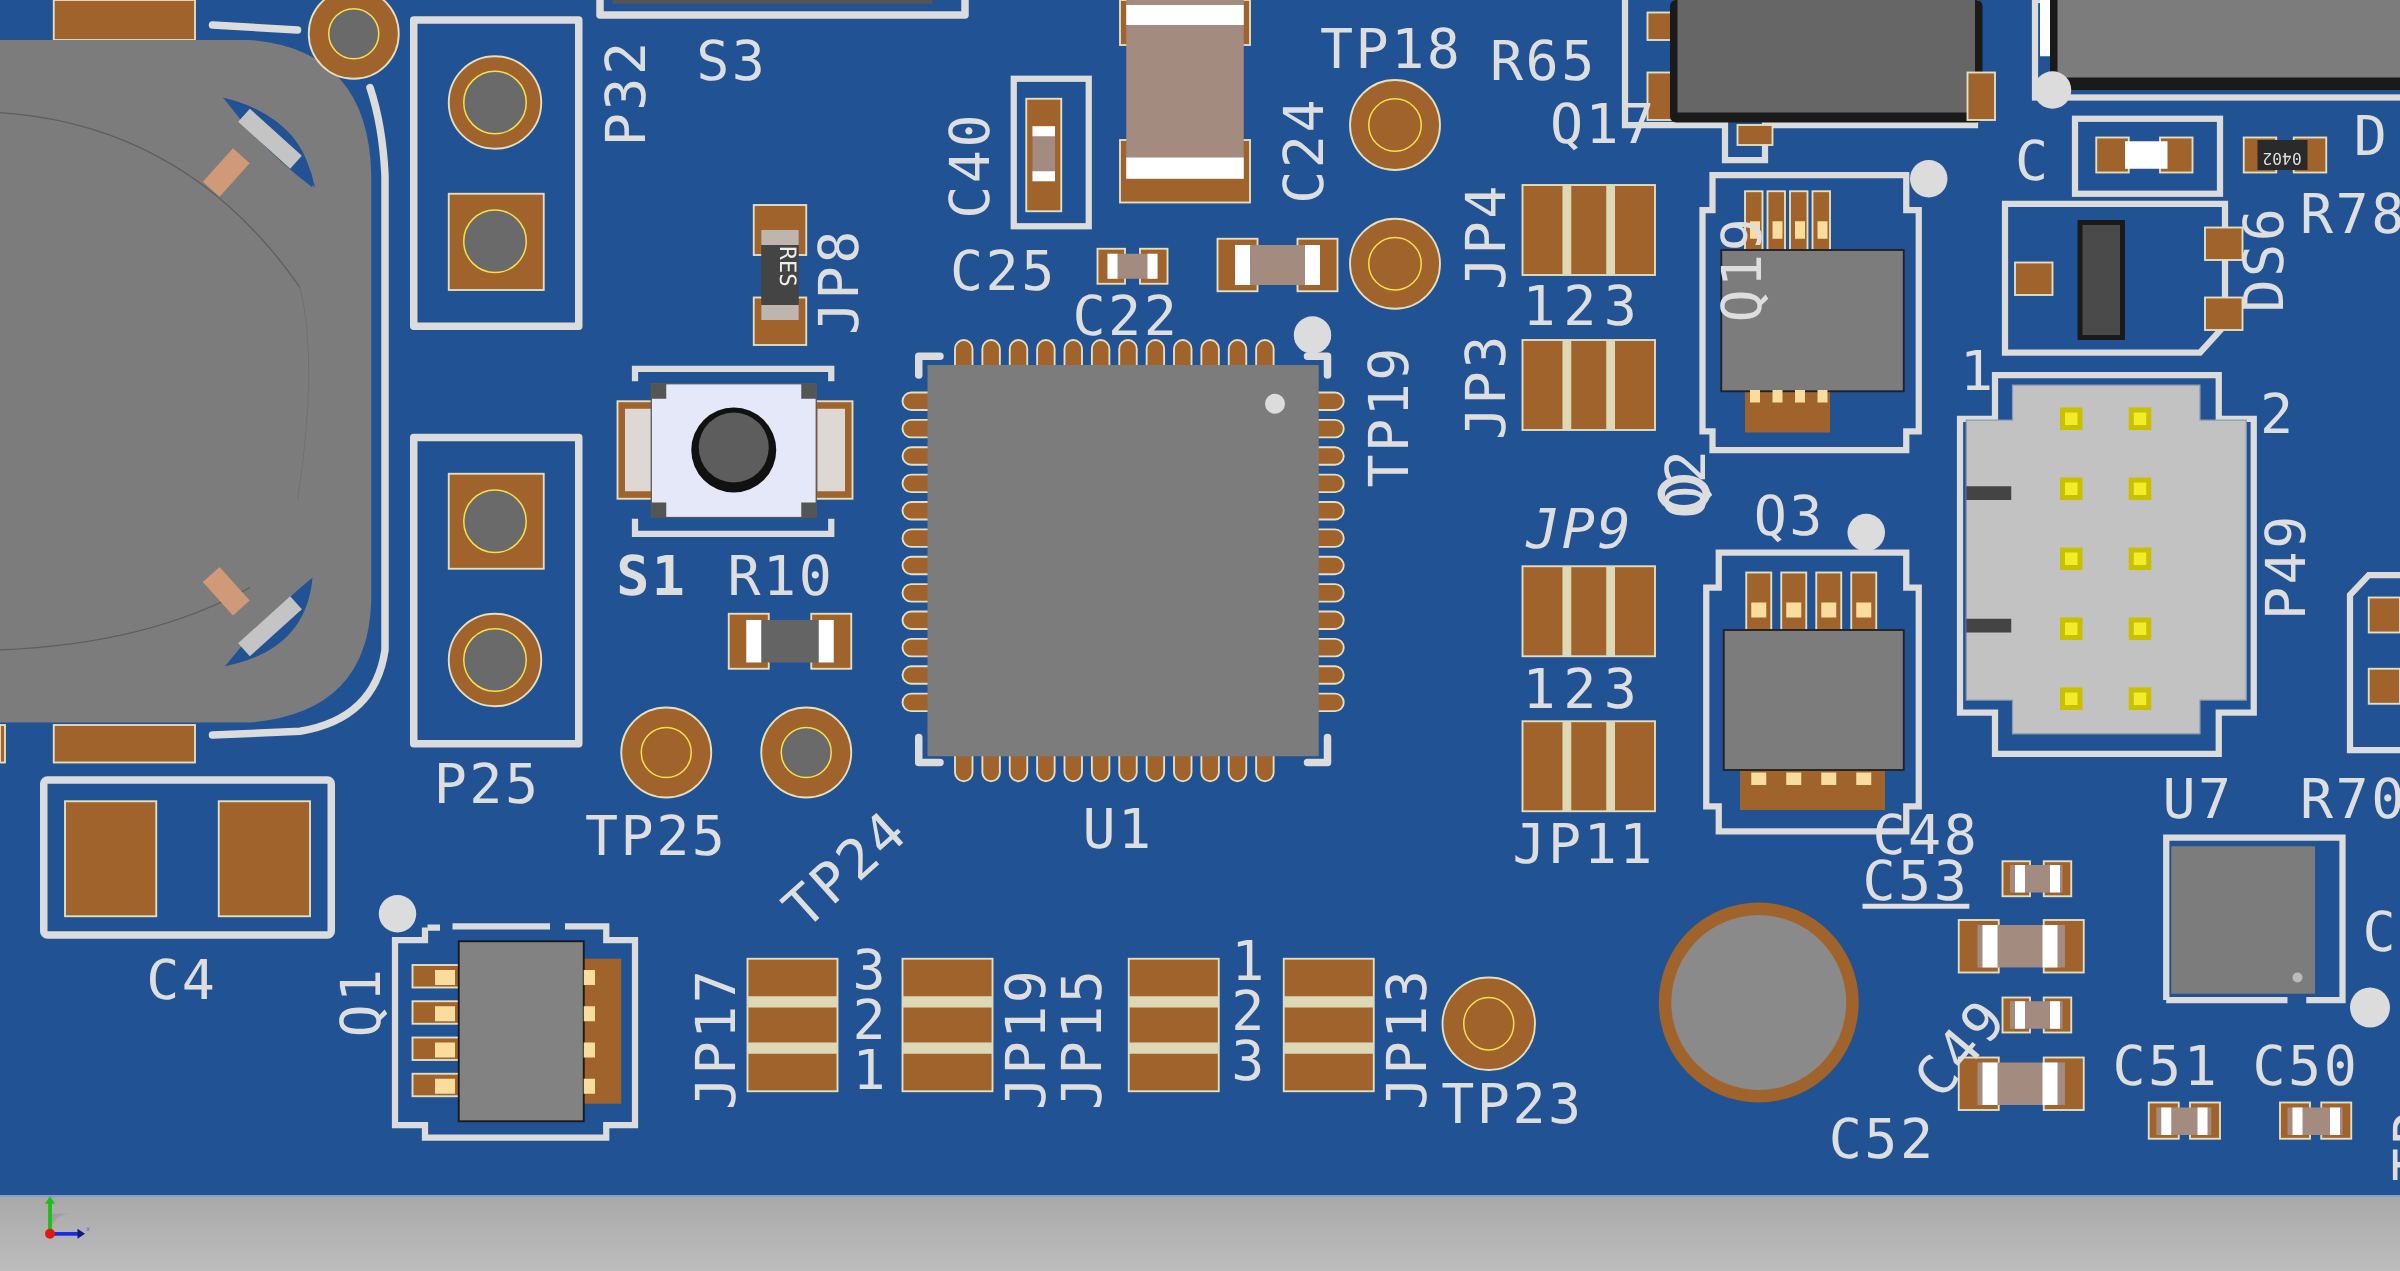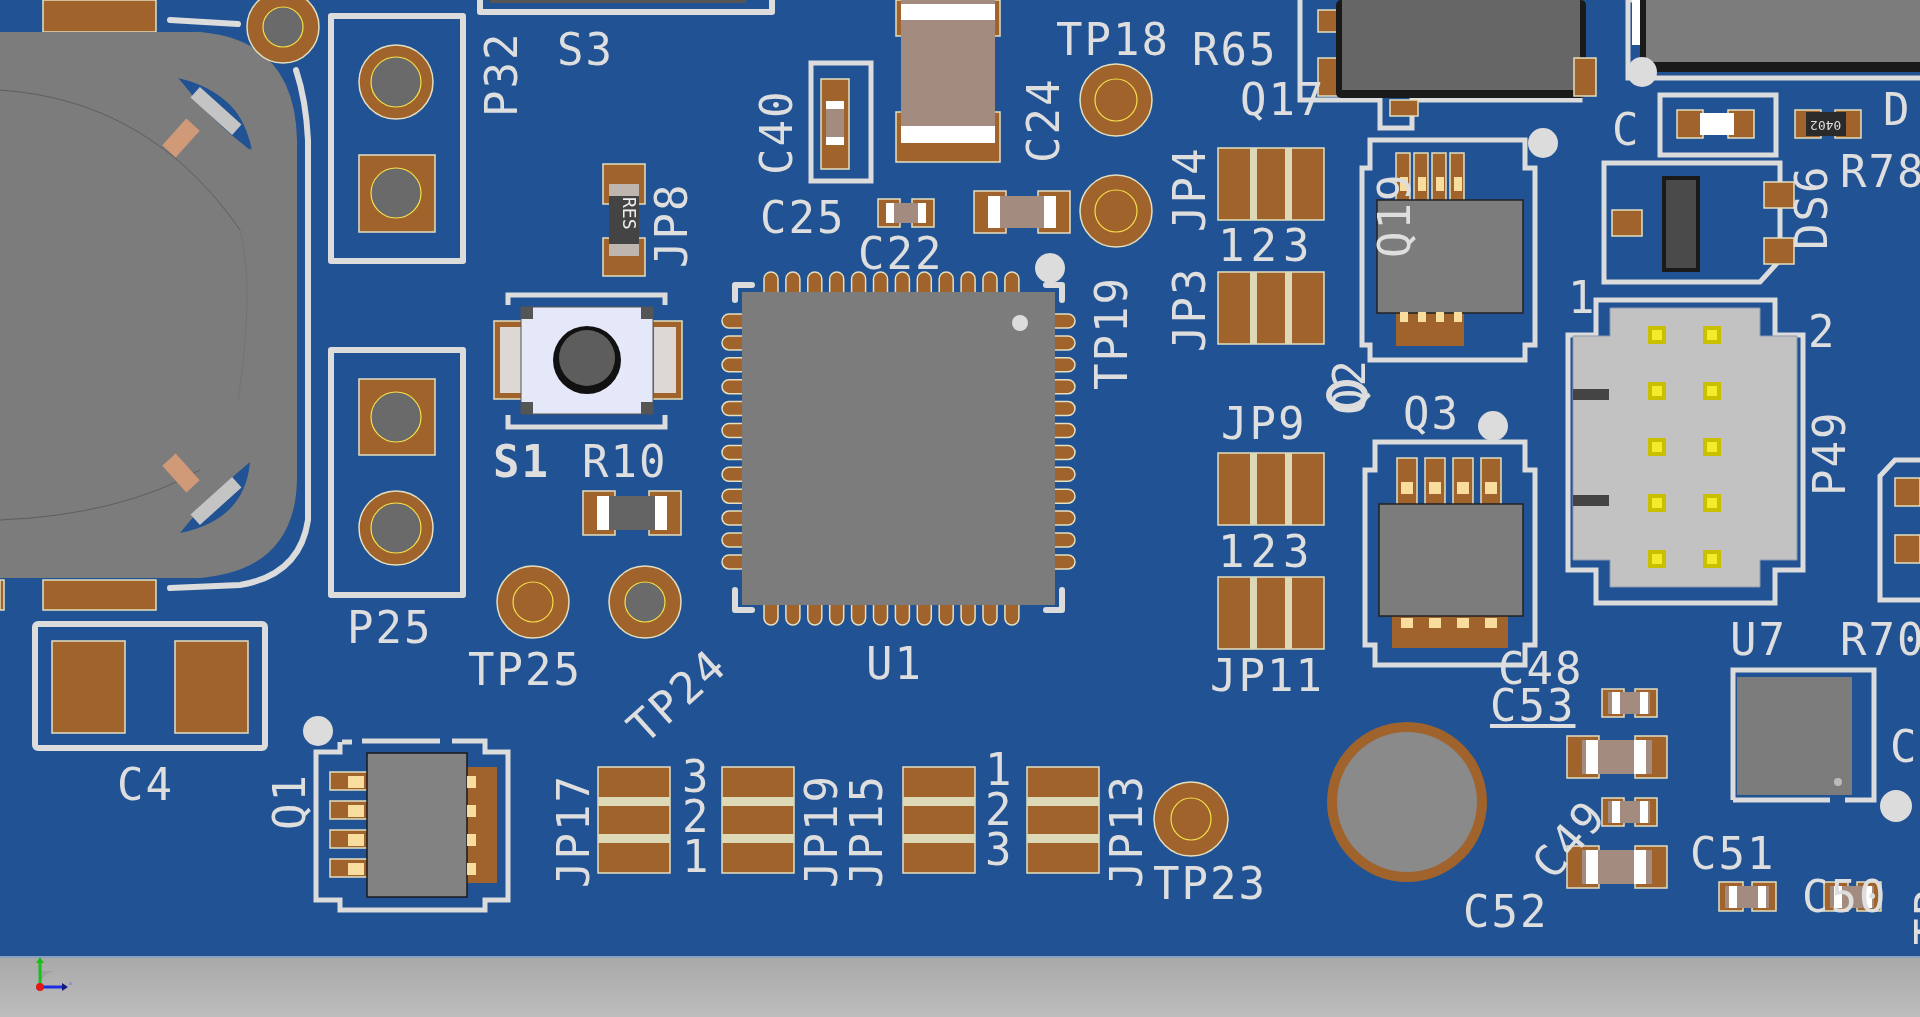--- a/index.html
+++ b/index.html
@@ -433,21 +433,21 @@
   <div class="label" style="left:1808px;top:310px;">2</div>
   <div class="label" style="left:1808px;top:496px;transform:rotate(-90deg);transform-origin:left top;">P49</div>
 
   <div class="label" style="left:493px;top:440px;font-weight:bold;">S1</div>
   <div class="label" style="left:582px;top:440px;">R10</div>
   <div class="label" style="left:347px;top:606px;">P25</div>
   <div class="label" style="left:468px;top:648px;">TP25</div>
   <div class="label" style="left:620px;top:718px;transform:rotate(-42deg);transform-origin:left top;">TP24</div>
   <div class="label" style="left:866px;top:642px;">U1</div>
 
-  <div class="label" style="left:1221px;top:402px;">JP9</div>
+  <div class="label" style="left:1221px;top:402px;font-style:italic;">JP9</div>
   <div class="label" style="left:1218px;top:530px;letter-spacing:6px;">
     <span>1</span><span>2</span><span>3</span>
   </div>
   <div class="label" style="left:1210px;top:654px;">JP11</div>
   <div class="label" style="left:1403px;top:392px;">Q3</div>
 
   <div class="label" style="left:117px;top:763px;">C4</div>
   <div class="label" style="left:268px;top:830px;transform:rotate(-90deg);transform-origin:left top;">Q1</div>
   <div class="label" style="left:552px;top:888px;transform:rotate(-90deg);transform-origin:left top;">JP17</div>
   <div class="label" style="left:682px;top:757px;line-height:40px;width:30px;">
@@ -466,21 +466,21 @@
   <div class="label" style="left:1153px;top:862px;">TP23</div>
 
   <div class="label" style="left:1498px;top:632px;margin-top:15px;">C48</div>
   <div class="label" style="left:1490px;top:684px;text-decoration:underline;">C53</div>
   <div class="label" style="left:1525px;top:858px;transform:rotate(-50deg);transform-origin:left top;">C49</div>
   <div class="label" style="left:1463px;top:890px;">C52</div>
   <div class="label" style="left:1730px;top:618px;">U7</div>
   <div class="label" style="left:1840px;top:618px;">R70</div>
   <div class="label" style="left:1890px;top:725px;">C</div>
   <div class="label" style="left:1690px;top:832px;">C51</div>
-  <div class="label" style="left:1802px;top:832px;margin-top:43px;">C50</div>
+  <div class="label" style="left:1802px;top:832px;">C50</div>
   <div class="label" style="left:1910px;top:945px;transform:rotate(-90deg);transform-origin:left top;">TP</div>
 
   <svg class="axis" viewBox="0 0 44 44">
     <path d="M10 32 A16 16 0 0 1 26 16 L10 16 Z" fill="#888" opacity="0.35"></path>
     <line x1="10" y1="32" x2="10" y2="6" stroke="#18c018" stroke-width="3"></line>
     <polygon points="10,2 6,8 14,8" fill="#18c018"></polygon>
     <line x1="10" y1="32" x2="34" y2="32" stroke="#1a2ee0" stroke-width="3"></line>
     <polygon points="38,32 32,28 32,36" fill="#111a80"></polygon>
     <circle cx="10" cy="32" r="4" fill="#e01818"></circle>
     <text x="39" y="30" font-size="5" fill="#5a5aff" font-family="DejaVu Sans, sans-serif">x</text>

